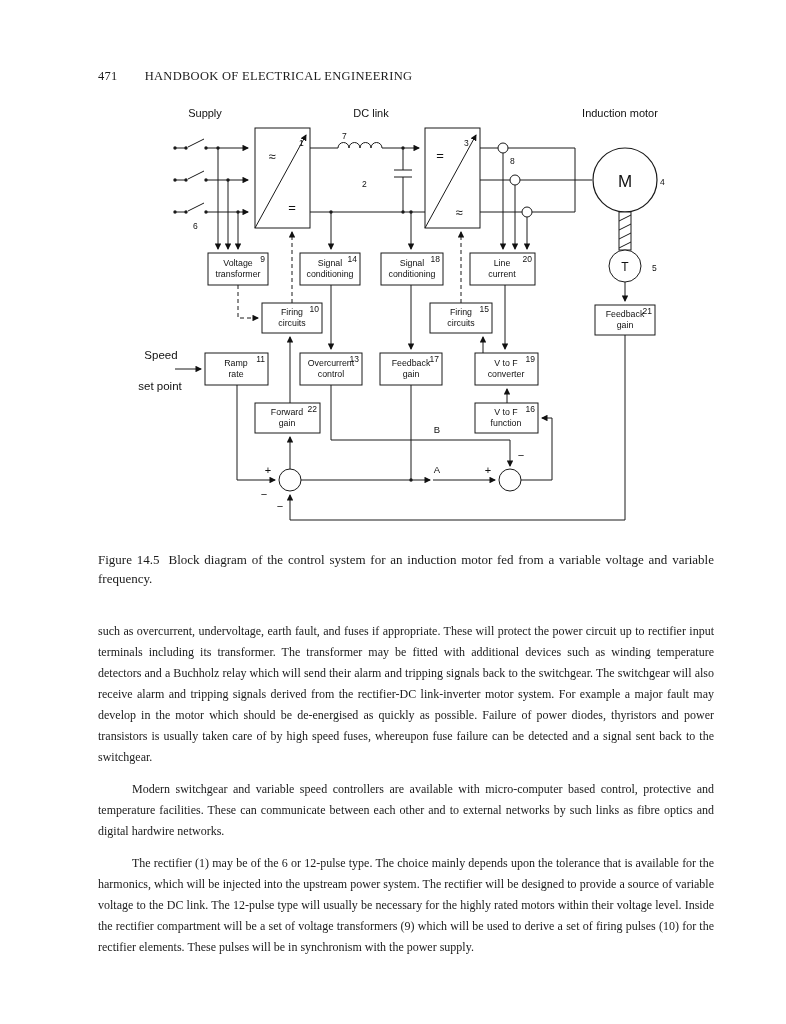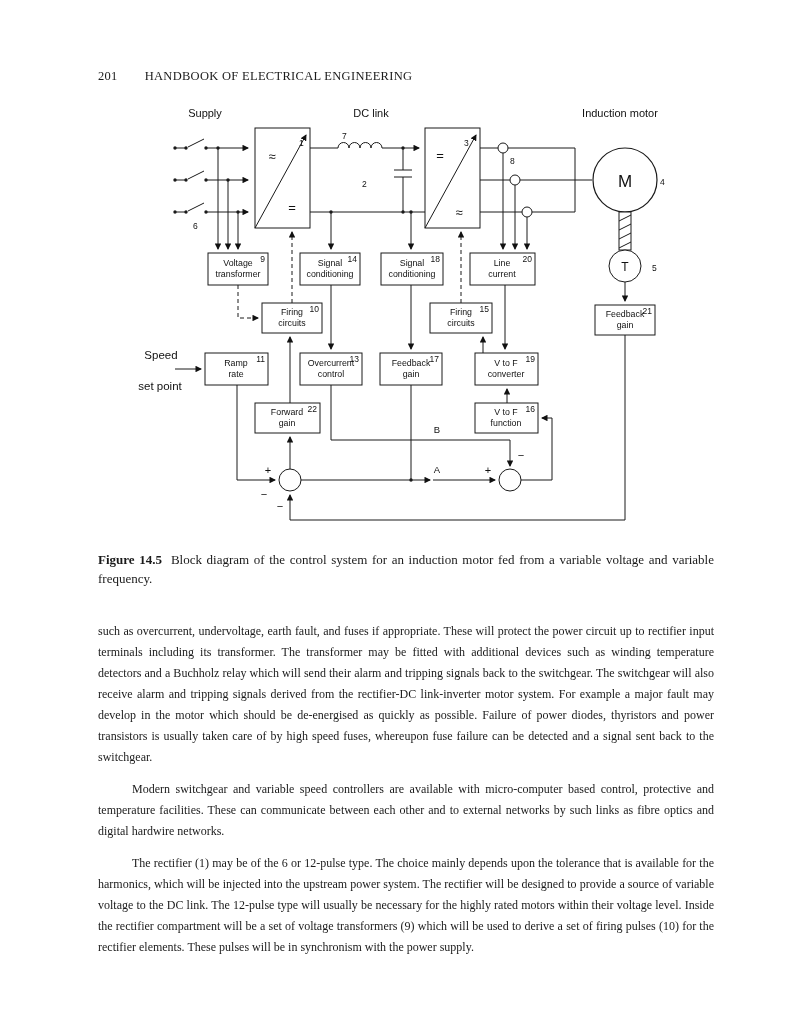--- a/index.html
+++ b/index.html
@@ -3,21 +3,21 @@
 <meta charset="utf-8">
 <style>
   *{margin:0;padding:0;box-sizing:border-box}
   html,body{background:#fff}
   .page{width:786px;height:1024px;background:#fff;position:relative;margin:0 auto;
         font-family:"Liberation Serif",serif;color:#1a1a1a;overflow:hidden}
   .hdr{position:absolute;left:98px;top:69px;font-size:12.5px;letter-spacing:.3px;white-space:nowrap}
   .hdr .pgnum{display:inline-block;margin-right:27px}
   .figsvg{position:absolute;left:0;top:100px}
   .cap{position:absolute;left:98px;top:551px;width:616px;font-size:13px;line-height:18.5px;text-align:justify}
-  .cap b{font-weight:bold;margin-right:9px}
+  .cap b{font-weight:normal;margin-right:9px}
   .bodytxt{position:absolute;left:98px;top:621px;width:616px;font-size:12px;line-height:21px;text-align:justify}
   .bodytxt p{margin-bottom:11px}
   .bodytxt p.ind{text-indent:34px}
   svg text{font-family:"Liberation Sans",sans-serif;fill:#111}
   .blk{font-size:8.8px;text-anchor:middle}
   .num{font-size:8.5px;text-anchor:end}
   .cnum{font-size:8.5px}
   .lbl{font-size:11px;text-anchor:middle}
   .sp{font-size:11.5px;text-anchor:middle}
   .sign{font-size:11px;text-anchor:middle}
@@ -25,21 +25,21 @@
   .mtxt{font-size:17px;text-anchor:middle}
   .ttxt{font-size:12px;text-anchor:middle}
   .sym{font-size:13px;text-anchor:middle}
 </style>
 </head>
 <body>
 
 <div class="page">
 
   <div class="hdr">
-    <span class="pgnum">201</span><span>HANDBOOK OF ELECTRICAL ENGINEERING</span>
+    <span class="pgnum">471</span><span>HANDBOOK OF ELECTRICAL ENGINEERING</span>
   </div>
 
   <svg class="figsvg" width="786" height="452" viewBox="0 100 786 452">
     <defs>
       <marker id="arr" viewBox="0 0 10 10" refX="8.5" refY="5" markerWidth="6.5" markerHeight="6.5" orient="auto-start-reverse">
         <path d="M0,0 L10,5 L0,10 Z" fill="#111"></path>
       </marker>
     </defs>
 
     <g stroke="#1a1a1a" stroke-width="1" fill="none">

